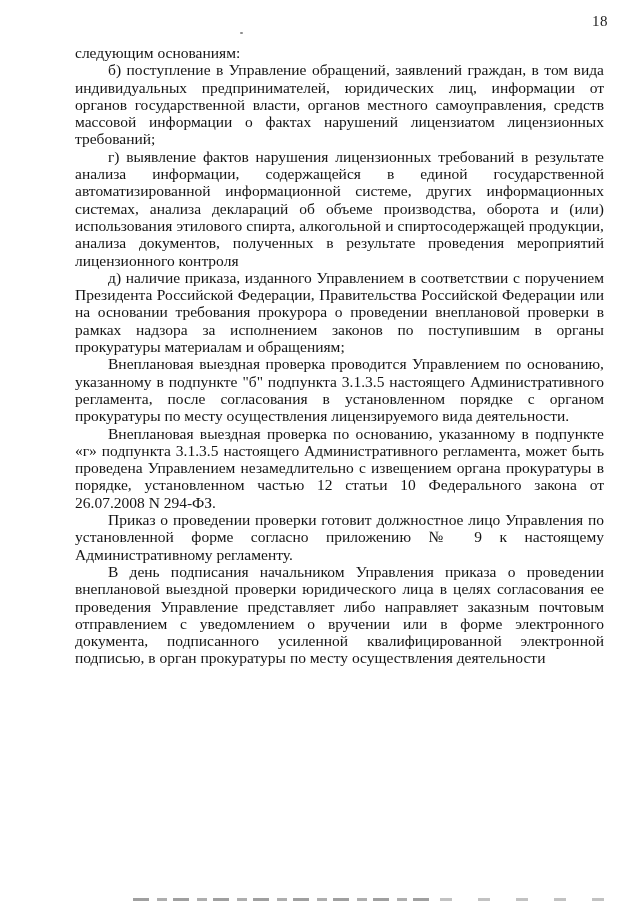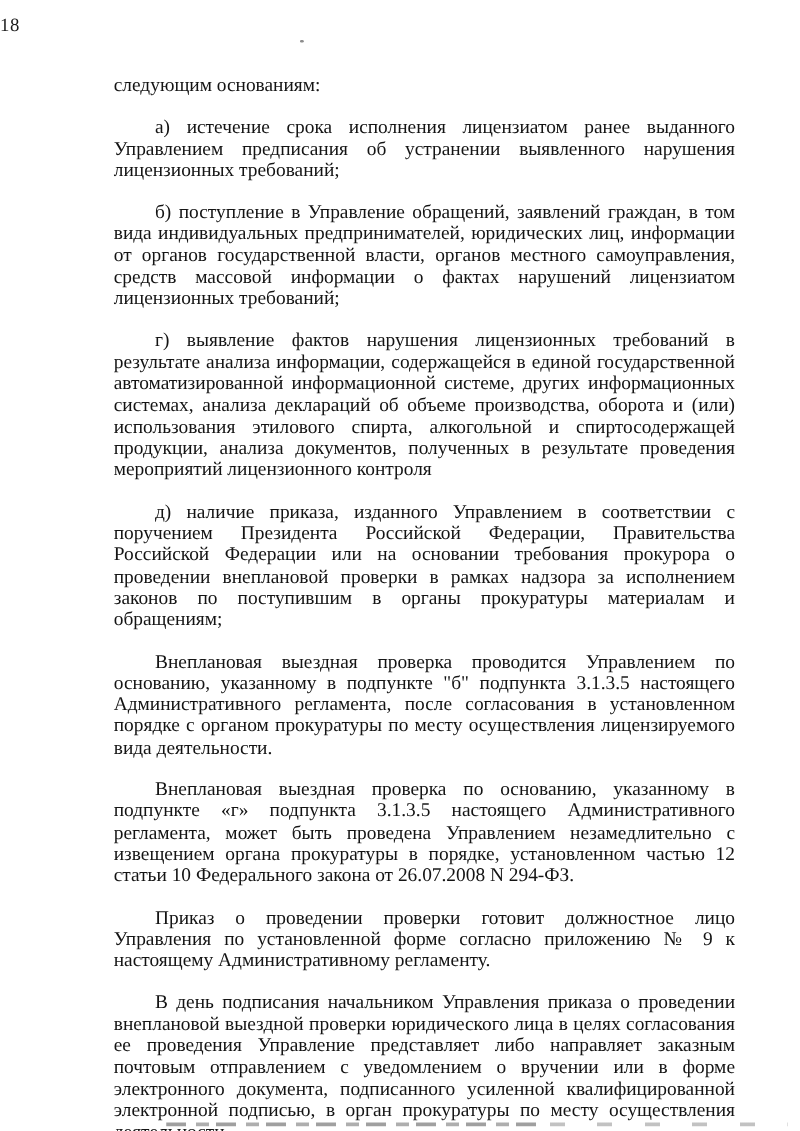--- a/index.html
+++ b/index.html
@@ -14,37 +14,37 @@
     background: #ffffff;
     overflow: hidden;
     font-family: "Liberation Serif", "DejaVu Serif", serif;
     color: #141414;
   }
   .page-number {
     position: absolute;
     top: 13px;
     left: 0;
     width: 608px;
-    text-align: left;
+    text-align: right;
     font-size: 15px;
     letter-spacing: 0.5px;
     color: #1a1a1a;
   }
   .doc-body {
     position: absolute;
     top: 44px;
     left: 75px;
     width: 529px;
     font-size: 15.5px;
     line-height: 17.3px;
     text-align: justify;
     color: #141414;
   }
   .doc-body p.para {
-    margin: 16px;
+    margin: 0;
     padding: 0;
   }
   .doc-body p.para.indent {
     text-indent: 33px;
   }
   .speck {
     position: absolute;
     left: 240px;
     top: 32px;
     width: 3px;
@@ -80,21 +80,20 @@
 <body>
 
 <div class="page">
 
   <div class="page-number">18</div>
 
   <div class="speck"></div>
 
   <div class="doc-body">
       <p class="para">следующим основаниям:</p>
-      <p class="para indent">а) истечение срока исполнения лицензиатом ранее выданного Управлением предписания об устранении выявленного нарушения лицензионных требований;</p>
       <p class="para indent">б) поступление в Управление обращений, заявлений граждан, в том вида индивидуальных предпринимателей, юридических лиц, информации от органов государственной власти, органов местного самоуправления, средств массовой информации о фактах нарушений лицензиатом лицензионных требований;</p>
       <p class="para indent">г) выявление фактов нарушения лицензионных требований в результате анализа информации, содержащейся в единой государственной автоматизированной информационной системе, других информационных системах, анализа деклараций об объеме производства, оборота и (или) использования этилового спирта, алкогольной и спиртосодержащей продукции, анализа документов, полученных в результате проведения мероприятий лицензионного контроля</p>
       <p class="para indent">д) наличие приказа, изданного Управлением в соответствии с поручением Президента Российской Федерации, Правительства Российской Федерации или на основании требования прокурора о проведении внеплановой проверки в рамках надзора за исполнением законов по поступившим в органы прокуратуры материалам и обращениям;</p>
       <p class="para indent">Внеплановая выездная проверка проводится Управлением по основанию, указанному в подпункте "б" подпункта 3.1.3.5 настоящего Административного регламента, после согласования в установленном порядке с органом прокуратуры по месту осуществления лицензируемого вида деятельности.</p>
       <p class="para indent">Внеплановая выездная проверка по основанию, указанному в подпункте «г» подпункта 3.1.3.5 настоящего Административного регламента, может быть проведена Управлением незамедлительно с извещением органа прокуратуры в порядке, установленном частью 12 статьи 10 Федерального закона от 26.07.2008 N 294-ФЗ.</p>
       <p class="para indent">Приказ о проведении проверки готовит должностное лицо Управления по установленной форме согласно приложению № 9 к настоящему Административному регламенту.</p>
       <p class="para indent">В день подписания начальником Управления приказа о проведении внеплановой выездной проверки юридического лица в целях согласования ее проведения Управление представляет либо направляет заказным почтовым отправлением с уведомлением о вручении или в форме электронного документа, подписанного усиленной квалифицированной электронной подписью, в орган прокуратуры по месту осуществления деятельности</p>
     </div>
 
   <div class="scan-edge dense"></div>

